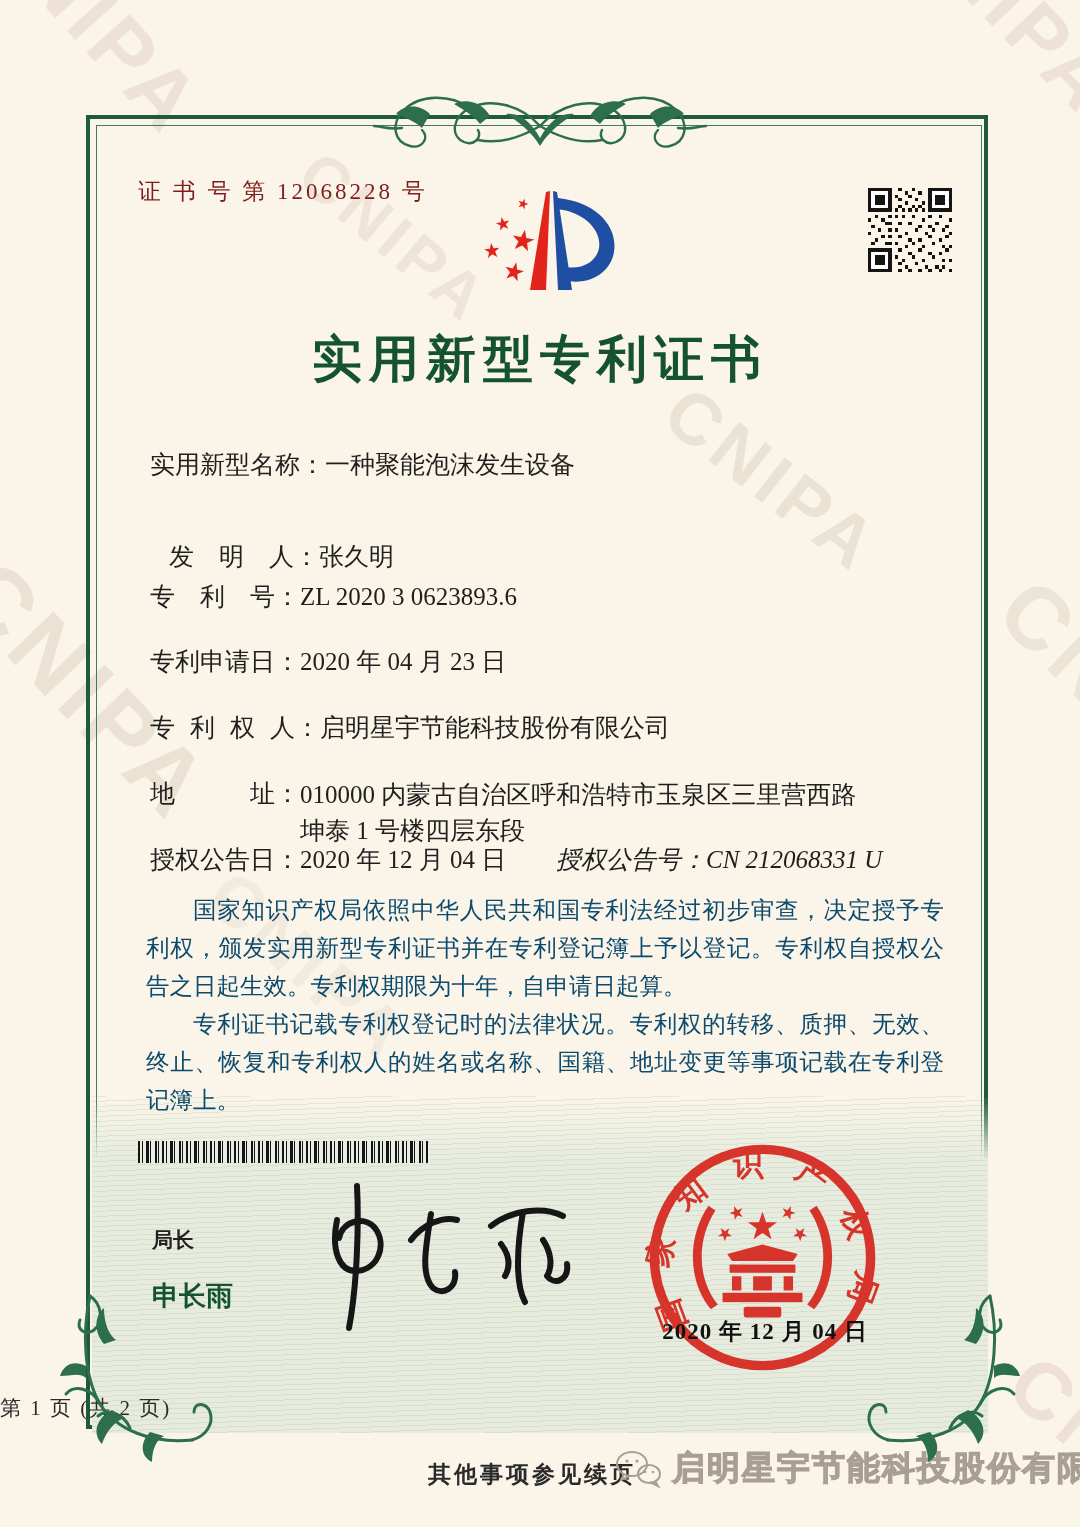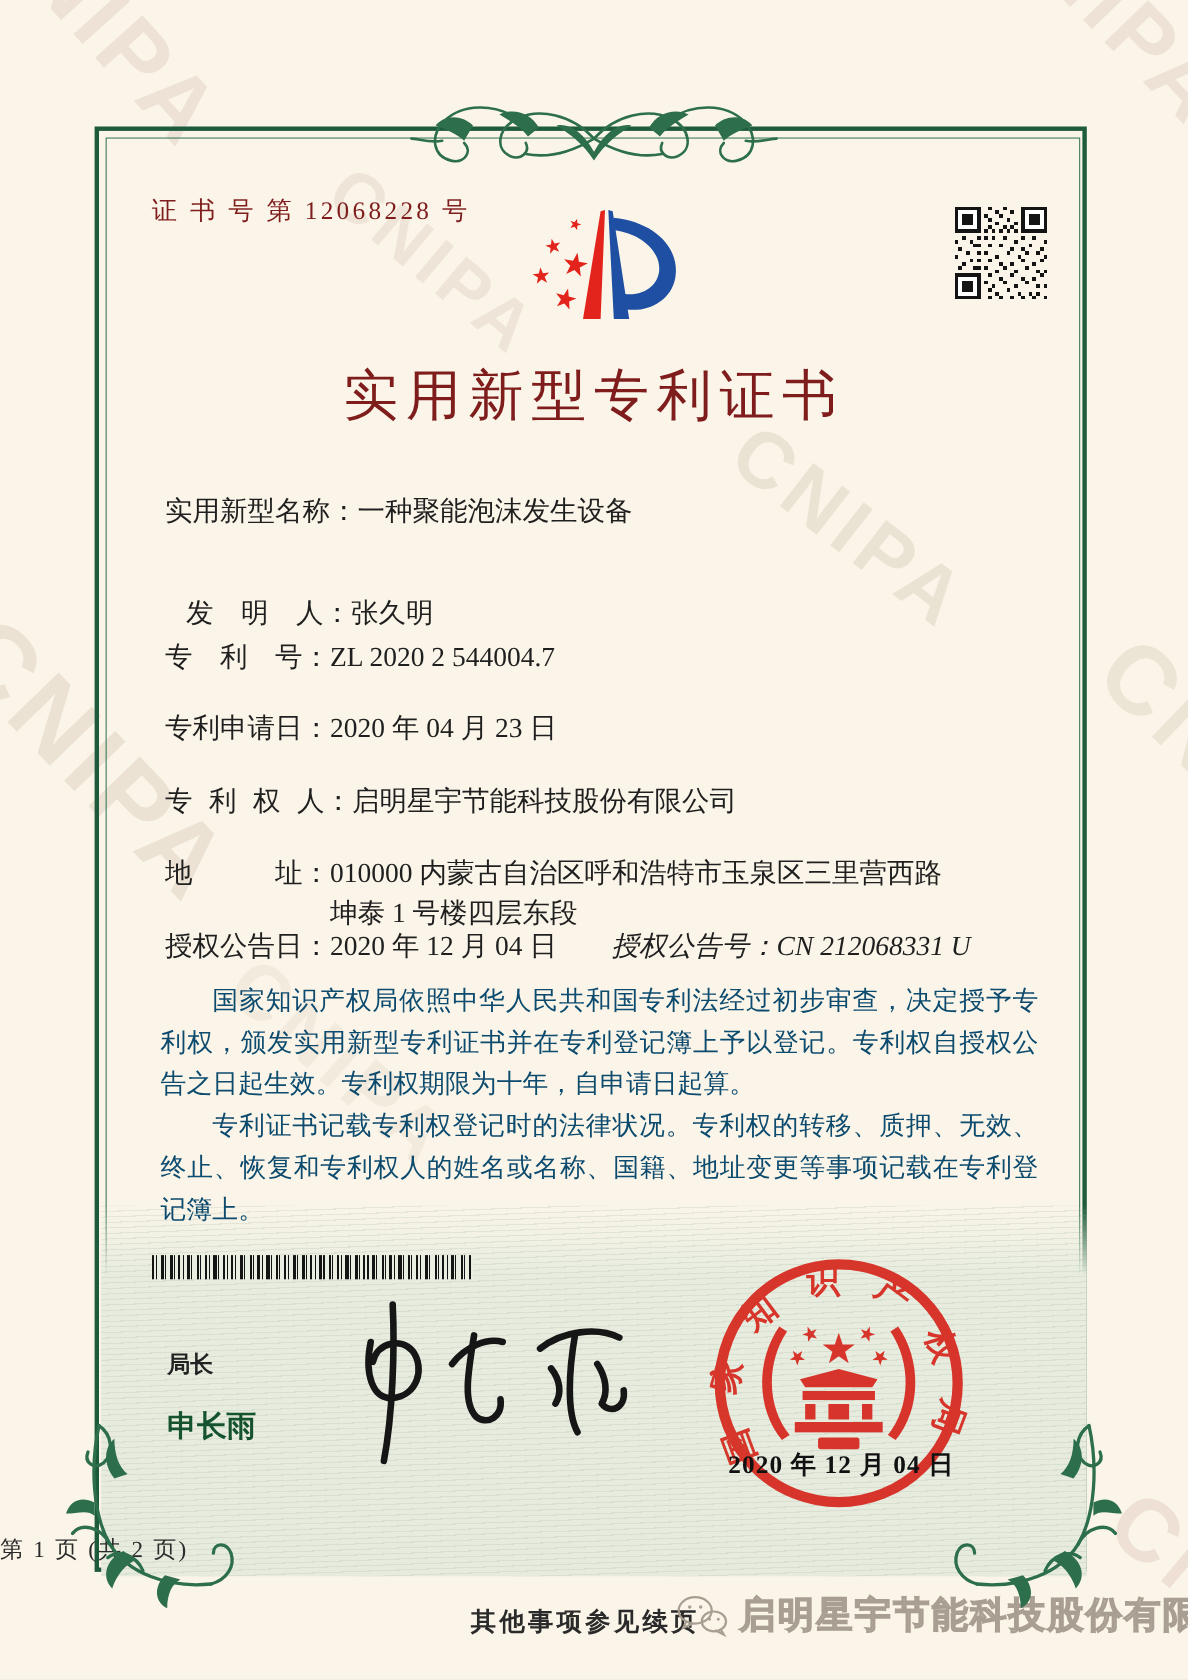--- a/index.html
+++ b/index.html
@@ -37,21 +37,21 @@
       repeating-linear-gradient(178deg, rgba(130,160,135,0.16) 0 1px, rgba(0,0,0,0) 1px 5px),
       linear-gradient(to bottom, rgba(231,236,223,0) 0px, #e7ecdf 64px, #e6ebde 100%);
   }
 
   .content { position:absolute; inset:0; z-index:3; }
 
   .cert-no { position:absolute; left:138px; top:176px; font-size:23px; letter-spacing:3px; color:#7f1d1d; }
   .logo { position:absolute; left:466px; top:178px; }
   .qr { position:absolute; left:868px; top:188px; }
   .title { position:absolute; left:0; right:0; top:326px; text-align:center;
-    font-size:50px; font-weight:normal; letter-spacing:7px; color:#7f1d1d; }
+    font-size:50px; font-weight:bold; letter-spacing:7px; color:#14532d; }
 
   .row { position:absolute; left:150px; font-size:25px; white-space:nowrap; }
   .row .lbl { display:inline-block;font-family:Liberation Mono, monospace; }
   .row-addr { white-space:normal; }
   .row-addr .lbl { vertical-align:top; }
   .row-addr .val { display:inline-block; width:575px; line-height:36px; }
   .grant2 { position:absolute; left:556px; font-size:25px; white-space:nowrap;font-style:italic; }
 
   .paras { position:absolute; left:146px; top:891px; width:798px; }
   .paras p { font-size:23.5px; line-height:38px; text-align:justify; text-indent:2em; color:#0c4a6e; }
@@ -220,21 +220,21 @@
 
     <div class="title">实用新型专利证书</div>
 
     <div class="row" style="top:448px;">
       <span class="lbl">实用新型名称：</span><span class="val">一种聚能泡沫发生设备</span>
     </div>
     <div class="row" style="top:540px;margin-left:19px;">
       <span class="lbl">发　明　人：</span><span class="val">张久明</span>
     </div>
     <div class="row" style="top:580px;">
-      <span class="lbl">专　利　号：</span><span class="val">ZL 2020 2 544004.7</span>
+      <span class="lbl">专　利　号：</span><span class="val">ZL 2020 3 0623893.6</span>
     </div>
     <div class="row" style="top:645px;">
       <span class="lbl">专利申请日：</span><span class="val">2020 年 04 月 23 日</span>
     </div>
     <div class="row" style="top:711px;">
       <span class="lbl">专 利 权 人：</span><span class="val">启明星宇节能科技股份有限公司</span>
     </div>
     <div class="row row-addr" style="top:777px;">
       <span class="lbl">地　　　址：</span><span class="val">010000 内蒙古自治区呼和浩特市玉泉区三里营西路坤泰 1 号楼四层东段</span>
     </div>

